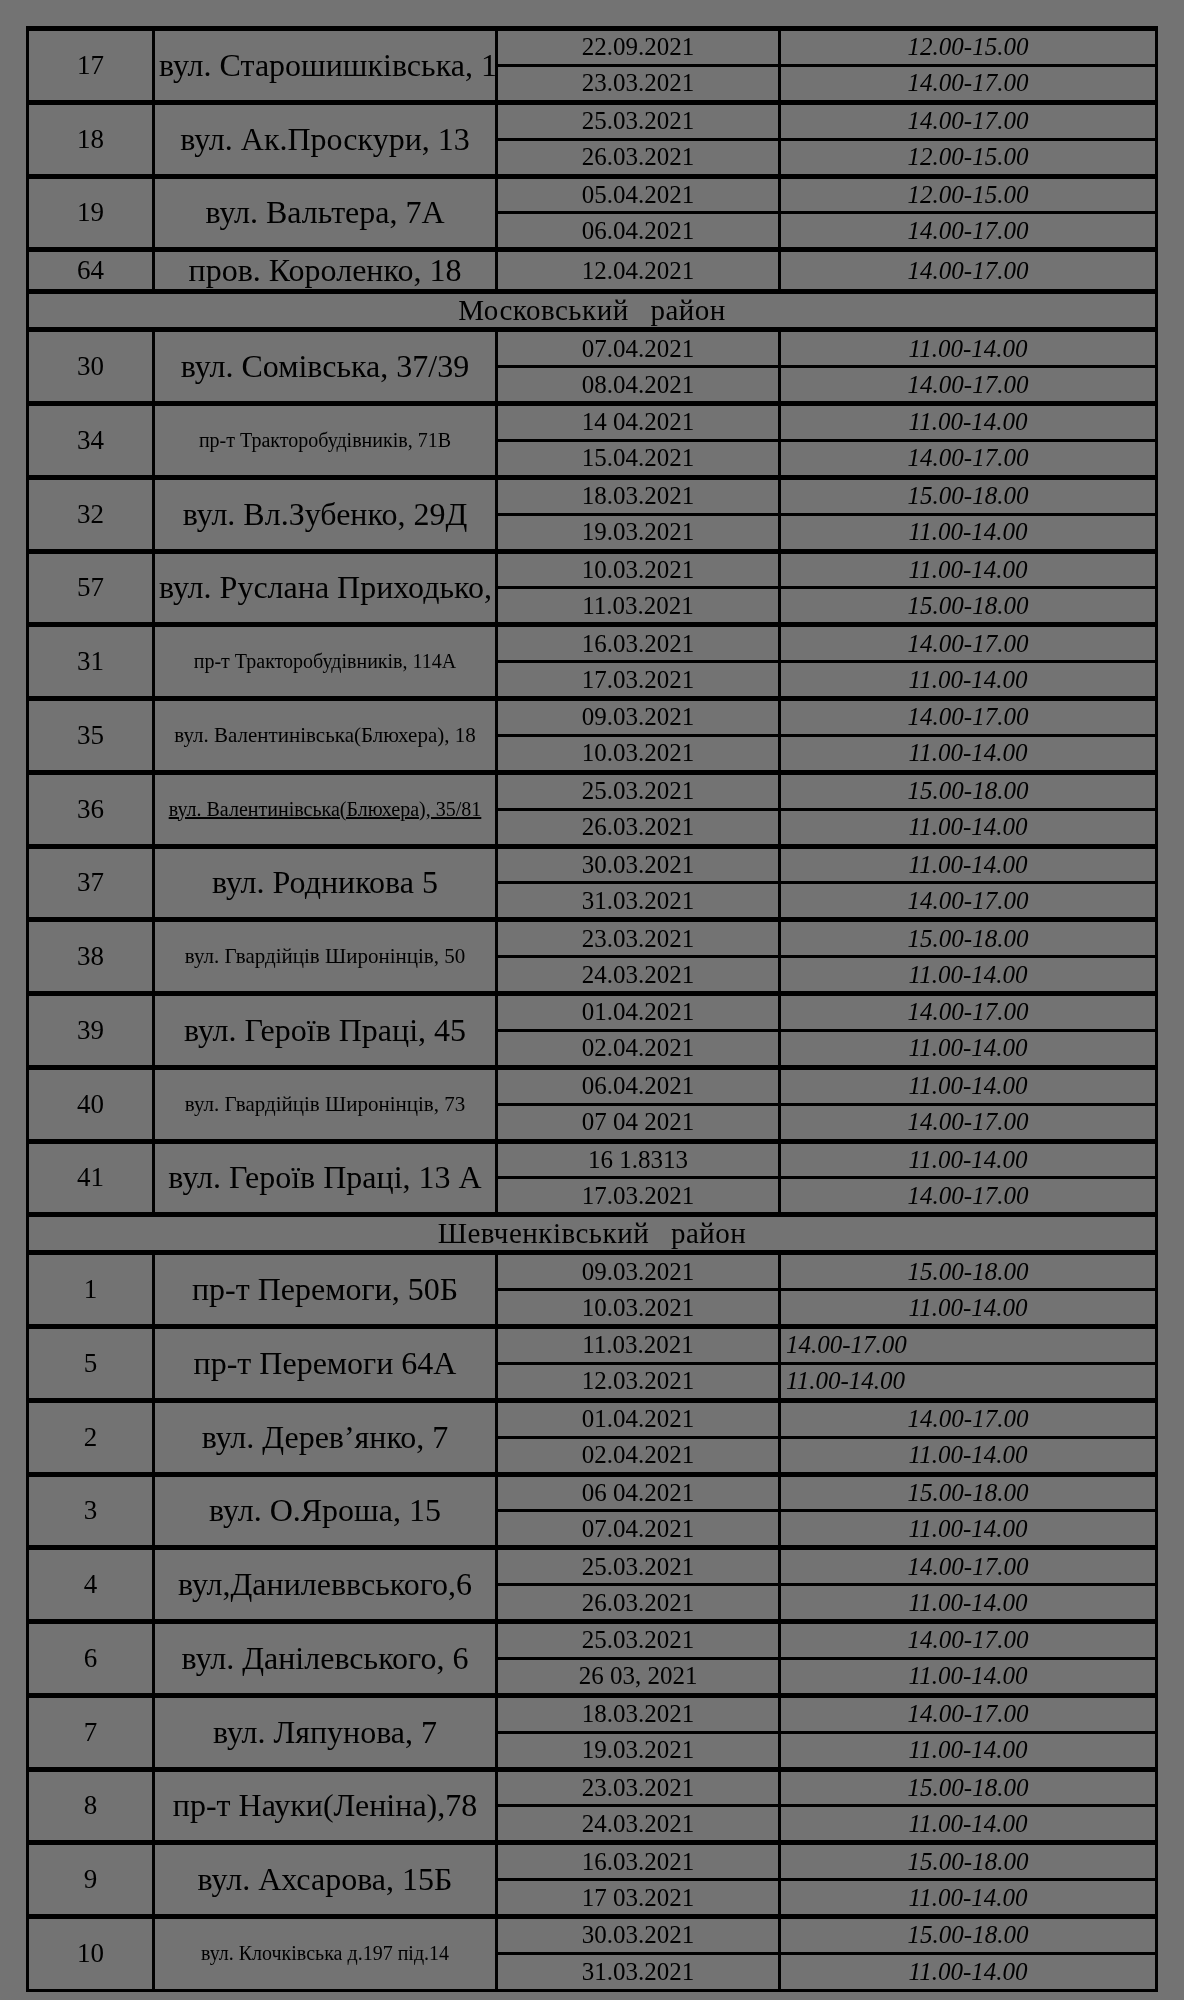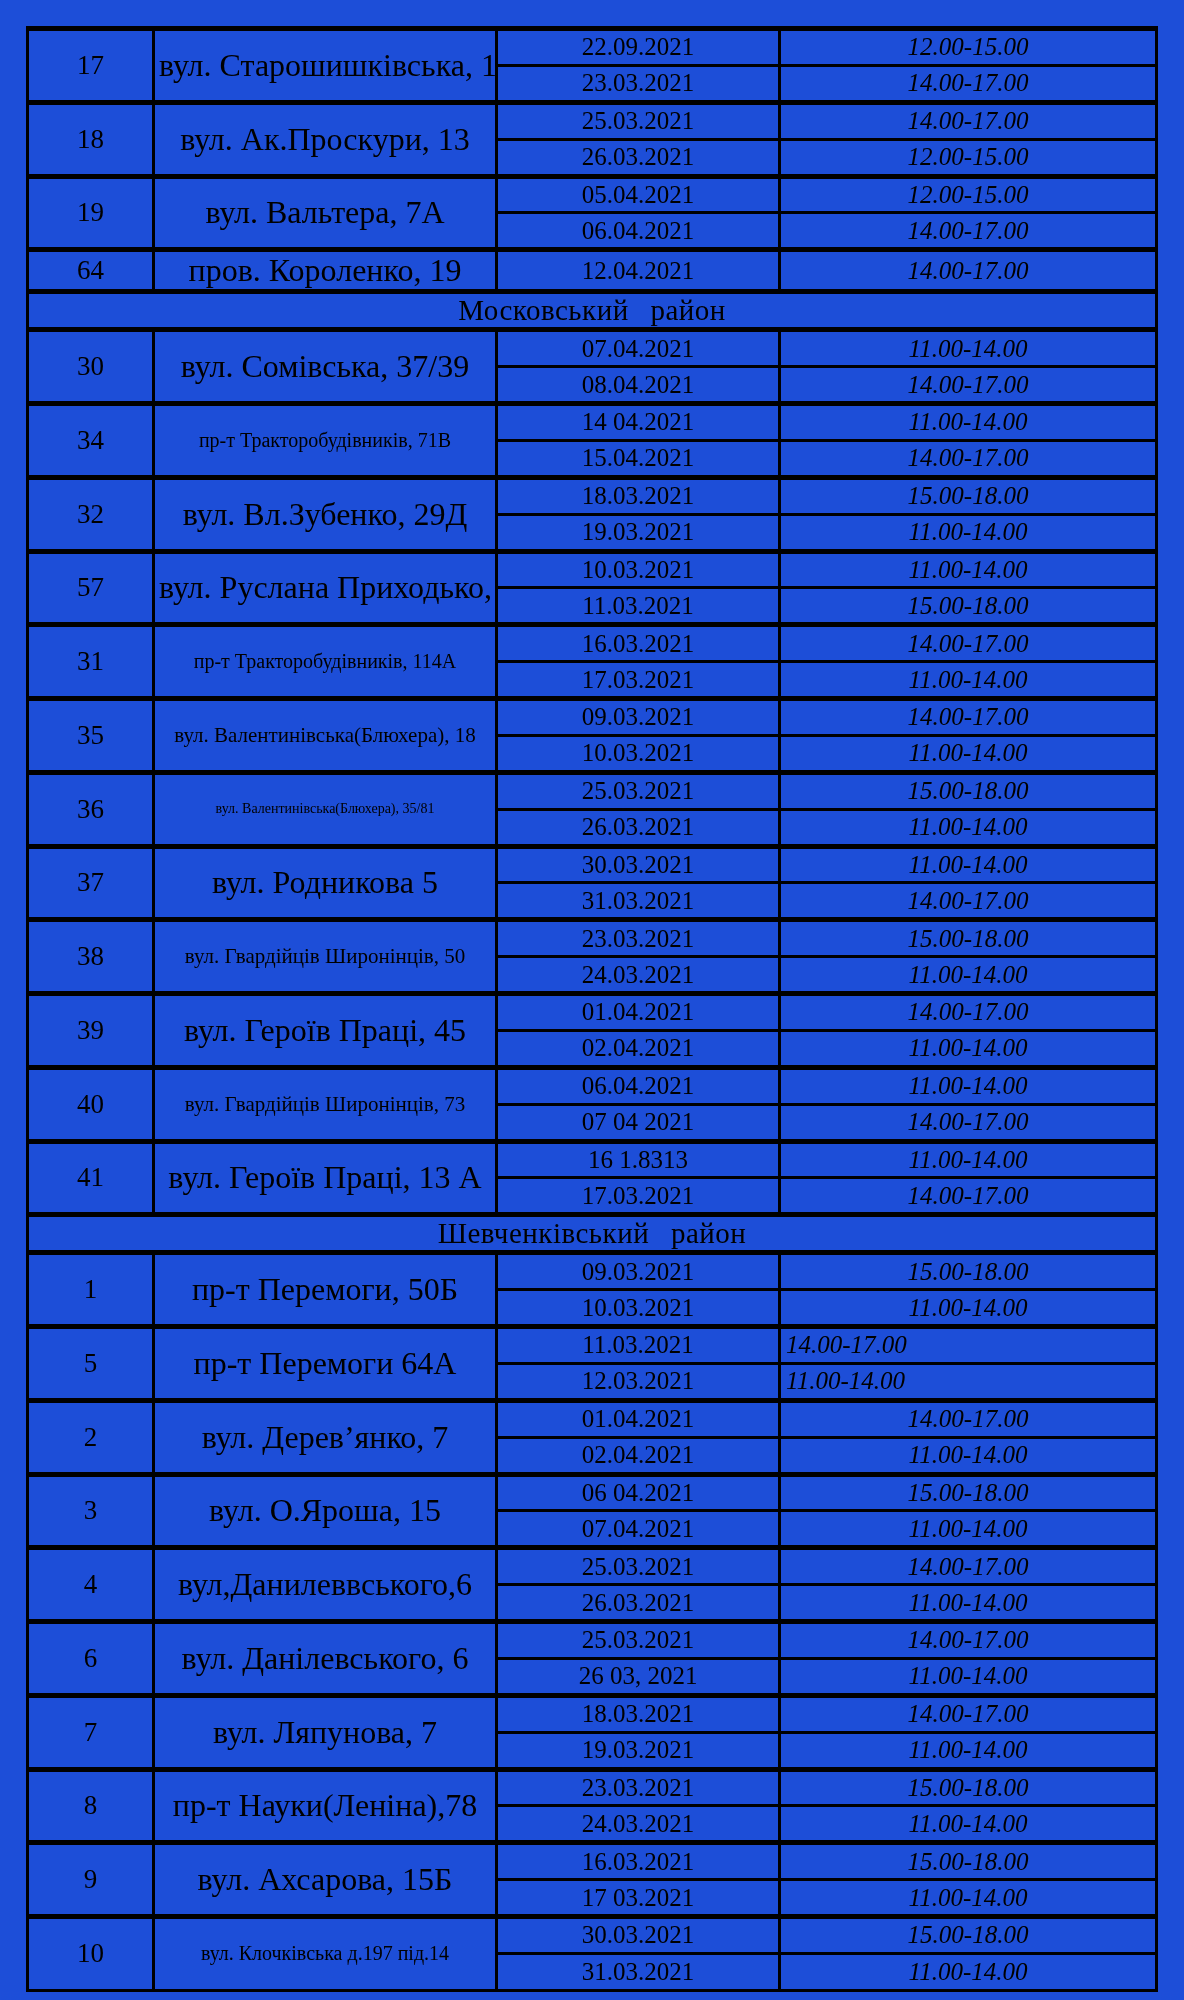--- a/index.html
+++ b/index.html
@@ -1,20 +1,20 @@
 <!DOCTYPE html>
 <html><head>
 <meta charset="utf-8">
 <style>
   html, body { margin: 0; padding: 0; background: #ffffff; }
   .page {
     position: relative;
     width: 1184px;
     height: 2000px;
-    background: #1d4ed8;
+    background: #737373;
     font-family: "Liberation Serif", "DejaVu Serif", serif;
     color: #000000;
     overflow: hidden;
   }
   table.schedule {
     position: absolute;
     left: 26px;
     top: 26px;
     width: 1129px;
     height: 1955px;
@@ -41,21 +41,21 @@
     border-bottom: 5px solid #000;
     font-weight: normal;
     font-size: 29px;
     word-spacing: 14px;
     letter-spacing: 0.5px;
   }
   td.num  { font-size: 27px; }
   td.addr { font-size: 32px; }
   td.addr.c23 { font-size: 20px; }
   td.addr.c21 { font-size: 21px; }
-  td.addr.c19 { font-size: 14px; }
+  td.addr.c19 { font-size: 20px; text-decoration: underline; }
   td.date { font-size: 25px; }
   td.time { font-size: 25px; font-style: italic; }
   td.time.left { text-align: left; padding-left: 5px; }
 </style>
 </head>
 <body>
 
 <div class="page">
   <table class="schedule">
     <colgroup>
@@ -90,21 +90,21 @@
           <td class="addr" rowspan="2">вул. Вальтера, 7А</td>
           <td class="date">05.04.2021</td>
           <td class="time">12.00-15.00</td>
         </tr>
         <tr class="r sub">
           <td class="date">06.04.2021</td>
           <td class="time">14.00-17.00</td>
         </tr>
         <tr class="r block-start">
           <td class="num">64</td>
-          <td class="addr">пров. Короленко, 19</td>
+          <td class="addr">пров. Короленко, 18</td>
           <td class="date">12.04.2021</td>
           <td class="time">14.00-17.00</td>
         </tr>
         <tr class="r section-row">
           <td class="section" colspan="4">Московський район</td>
         </tr>
         <tr class="r block-start">
           <td class="num" rowspan="2">30</td>
           <td class="addr" rowspan="2">вул. Сомівська, 37/39</td>
           <td class="date">07.04.2021</td>

